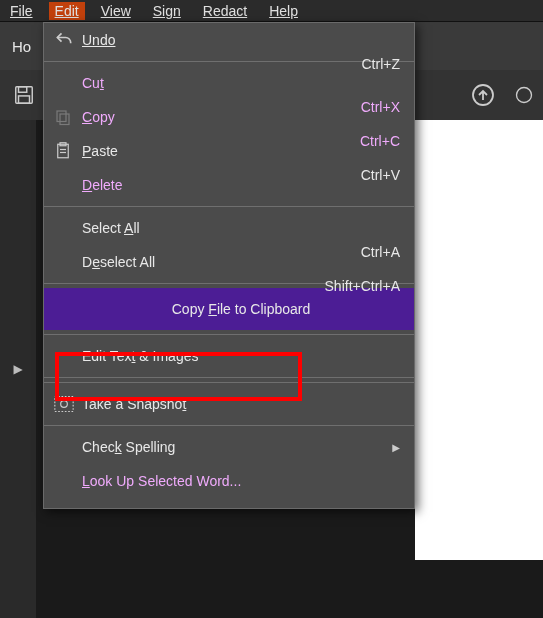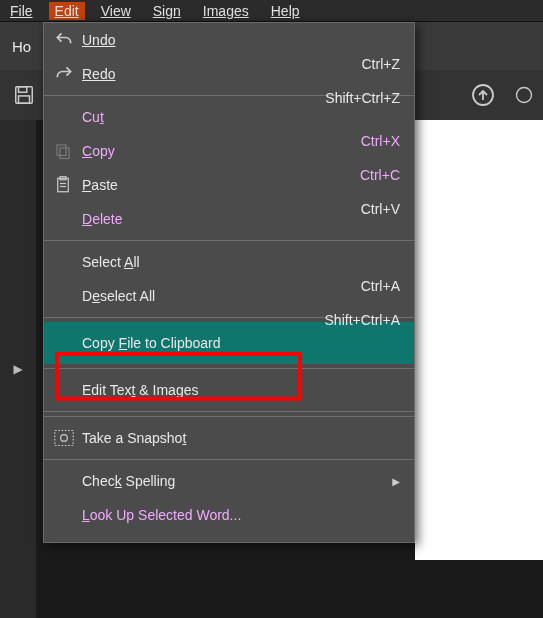--- a/index.html
+++ b/index.html
@@ -78,21 +78,21 @@
   }
   .menu-item {
     display: flex;
     align-items: center;
     height: 34px;
     padding: 0 14px 0 10px;
     color: #e8e8e8;
     cursor: default;
   }
   .menu-item.disabled { color: #f0abfc; }
-  .menu-item.hovered { background: #0f766e; }
+  .menu-item.hovered { background: #4c1d95; justify-content: center; }
   .menu-item .mi-icon {
     width: 28px;
     display: flex; align-items: center; justify-content: flex-start;
     color: #c8c8c8;
   }
   .menu-item.disabled .mi-icon { color: #7a7a7a; }
   .menu-item .mi-label { flex: 0 0 auto; }
   .menu-item .mi-label .hot { text-decoration: underline; }
   .menu-item .mi-shortcut { margin-left: auto; color: inherit; text-align: center; margin-top: 48px; }
   .menu-item .mi-sub { margin-left:auto; font-size:10px; color:#ccc; }
@@ -115,21 +115,21 @@
   svg { display:block; }
 </style>
 </head>
 <body>
 
 <div class="menubar">
   <div class="mitem"><span class="hot">File</span></div>
   <div class="mitem active"><span class="hot">Edit</span></div>
   <div class="mitem"><span class="hot">View</span></div>
   <div class="mitem"><span class="hot">Sign</span></div>
-  <div class="mitem"><span class="hot">Images</span></div>
+  <div class="mitem"><span class="hot">Redact</span></div>
   <div class="mitem"><span class="hot">Help</span></div>
 </div>
 
 <div class="toolbar-row">
   <span>Ho</span>
 </div>
 
 <div class="toolbar2">
   <div class="icon-btn">
     <svg width="22" height="22" viewBox="0 0 24 24" fill="none" stroke="#ccc" stroke-width="1.6">
@@ -165,30 +165,20 @@
     <span class="mi-icon">
       <svg width="20" height="20" viewBox="0 0 24 24" fill="none" stroke="#ccc" stroke-width="2">
           <path d="M9 14l-5-5 5-5"></path>
           <path d="M4 9h10a6 6 0 016 6v1"></path>
         </svg>
     </span>
     <span class="mi-label"><span class="hot">Undo</span></span>
     <span class="mi-shortcut">Ctrl+Z</span>
   </div>
 
-  <div class="menu-item">
-    <span class="mi-icon">
-      <svg width="20" height="20" viewBox="0 0 24 24" fill="none" stroke="#ccc" stroke-width="2">
-          <path d="M15 14l5-5-5-5"></path>
-          <path d="M20 9H10a6 6 0 00-6 6v1"></path>
-        </svg>
-    </span>
-    <span class="mi-label"><span class="hot">Redo</span></span>
-    <span class="mi-shortcut">Shift+Ctrl+Z</span>
-  </div>
 
   <div class="menu-sep"></div>
 
   <div class="menu-item disabled">
     <span class="mi-icon"></span>
     <span class="mi-label">Cu<span class="hot">t</span></span>
     <span class="mi-shortcut">Ctrl+X</span>
   </div>
 
   <div class="menu-item disabled">

